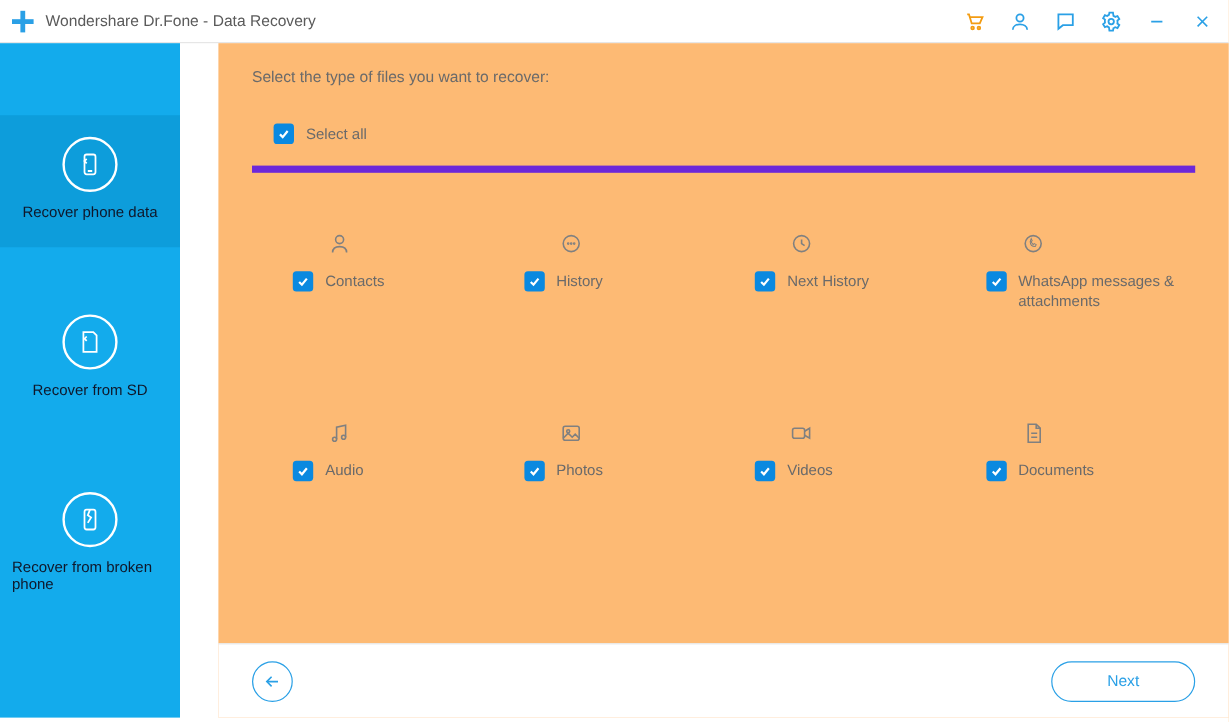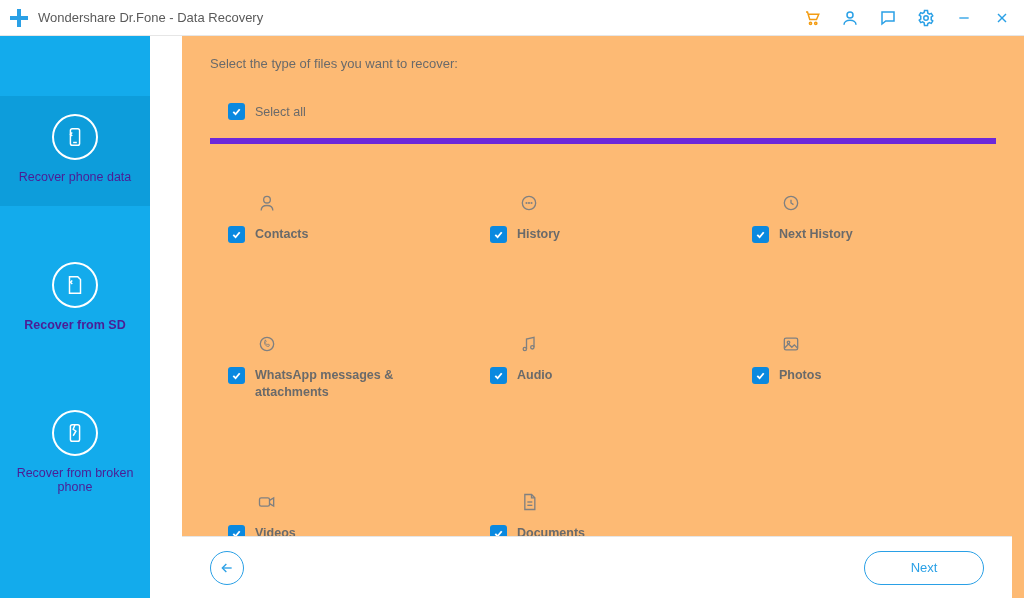--- a/index.html
+++ b/index.html
@@ -34,22 +34,21 @@
   .titlebar-icon.cart { color: #f39c12; }
   .main { display: flex; height: 562px; }
   .sidebar {
     width: 150px;
     background: #13abec;
     display: flex;
     flex-direction: column;
     padding-top: 60px;
   }
   .side-item {
-    color: #4c1d95;
-    text-align: center;
+    color: #0f172a;
     padding: 18px 10px 22px 10px;
     cursor: pointer;
     font-size: 12.5px;
     display: flex;
     flex-direction: column;
     align-items: center;
     gap: 10px;
   }
   .side-item.active { background: #0d9ddb; }
   .side-icon {
@@ -83,24 +82,23 @@
     width: 17px; height: 17px;
     border-radius: 3px;
     background: #0a89e0;
     display: flex; align-items: center; justify-content: center;
     cursor: pointer;
     flex-shrink: 0;
   }
   .checkbox svg { display:block; }
   .grid {
     display: grid;
-    grid-template-columns: repeat(3, 1fr);
-    padding: 48px 28px 0 28px;
+    grid-template-columns: repeat(4, 1fr);
+    padding: 48px 28px 0 44px;
     gap: 90px 0;
-    font-weight: bold;
   }
   .ftype {
     display: flex;
     flex-direction: column;
     align-items: flex-start;
     gap: 12px;
     padding-left: 18px;
   }
   .ftype-icon {
     width: 22px; height: 22px;
@@ -109,21 +107,21 @@
     display: flex; align-items:center; justify-content:center;
   }
   .ftype-row {
     display: flex; align-items: flex-start; gap: 10px;
     font-size: 12.5px; color: #6a6a6a;
     max-width: 170px;
   }
   .ftype-row .label { line-height: 1.35; }
   .footer {
     position: absolute;
-    bottom: 0; left: 0; right: 12px;
+    bottom: 0; left: 0; right: 0;
     height: 62px;
     background: #fff;
     border-top: 1px solid #e6e6e6;
     display: flex;
     align-items: center;
     justify-content: space-between;
     padding: 0 28px;
   }
   .back-btn {
     width: 34px; height: 34px;
@@ -206,21 +204,21 @@
       <div class="side-icon">
         <svg width="22" height="22" viewBox="0 0 24 24" fill="none" stroke="#fff" stroke-width="1.6">
             <rect x="7" y="3" width="10" height="18" rx="2"></rect>
             <path d="M10 18h4"></path>
             <path d="M9 7l-2 2 2 2"></path>
           </svg>
       </div>
       <span>Recover phone data</span>
     </div>
 
-    <div class="side-item" style="margin-top:38px;font-weight:bold;">
+    <div class="side-item" style="margin-top:38px;">
       <div class="side-icon">
         <svg width="22" height="22" viewBox="0 0 24 24" fill="none" stroke="#fff" stroke-width="1.6">
             <path d="M6 3h9l3 3v15H6z"></path>
             <path d="M9 7l-2 2 2 2"></path>
           </svg>
       </div>
       <span>Recover from SD</span>
     </div>
 
     <div class="side-item" style="margin-top:38px;">

